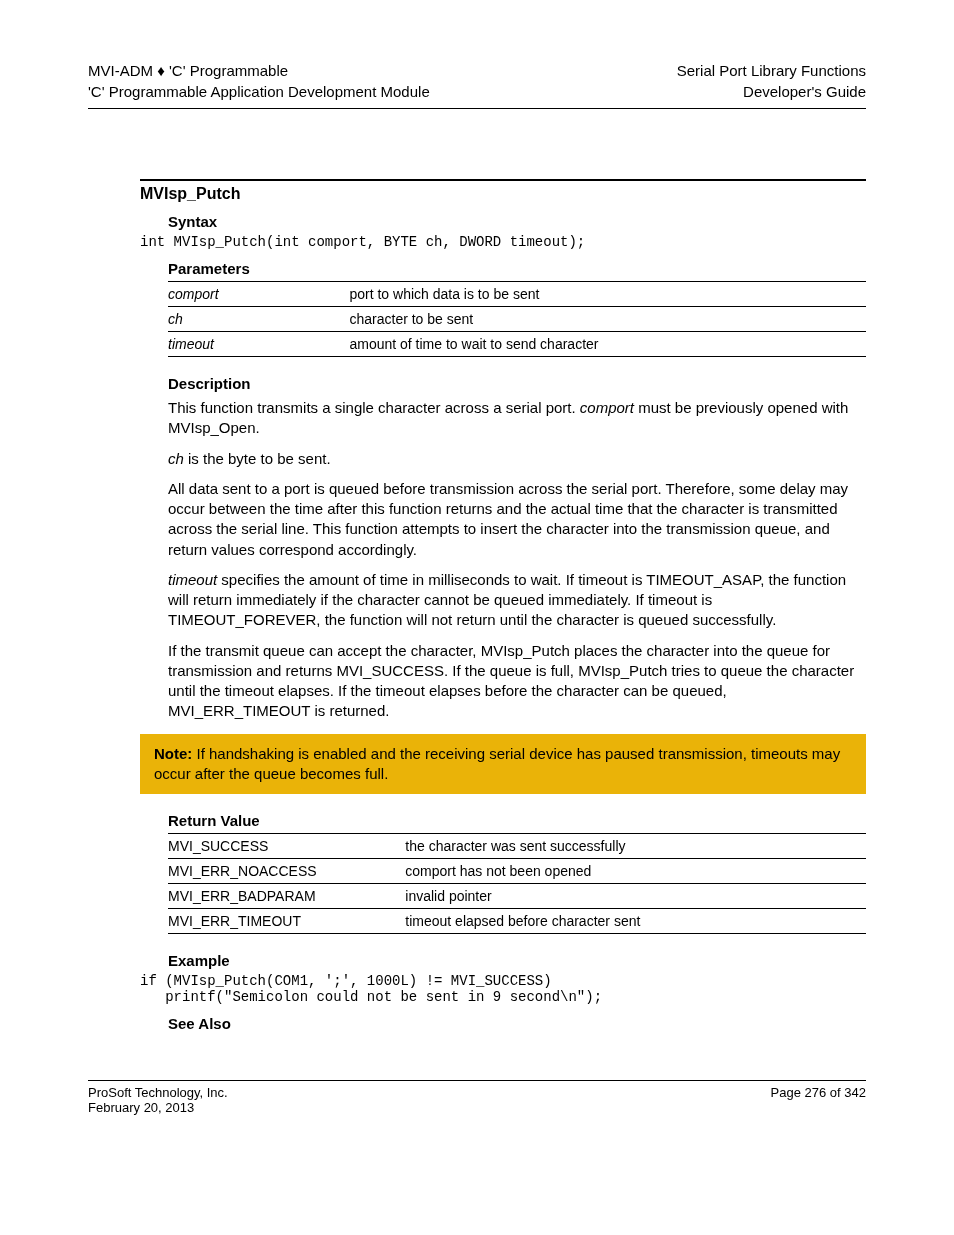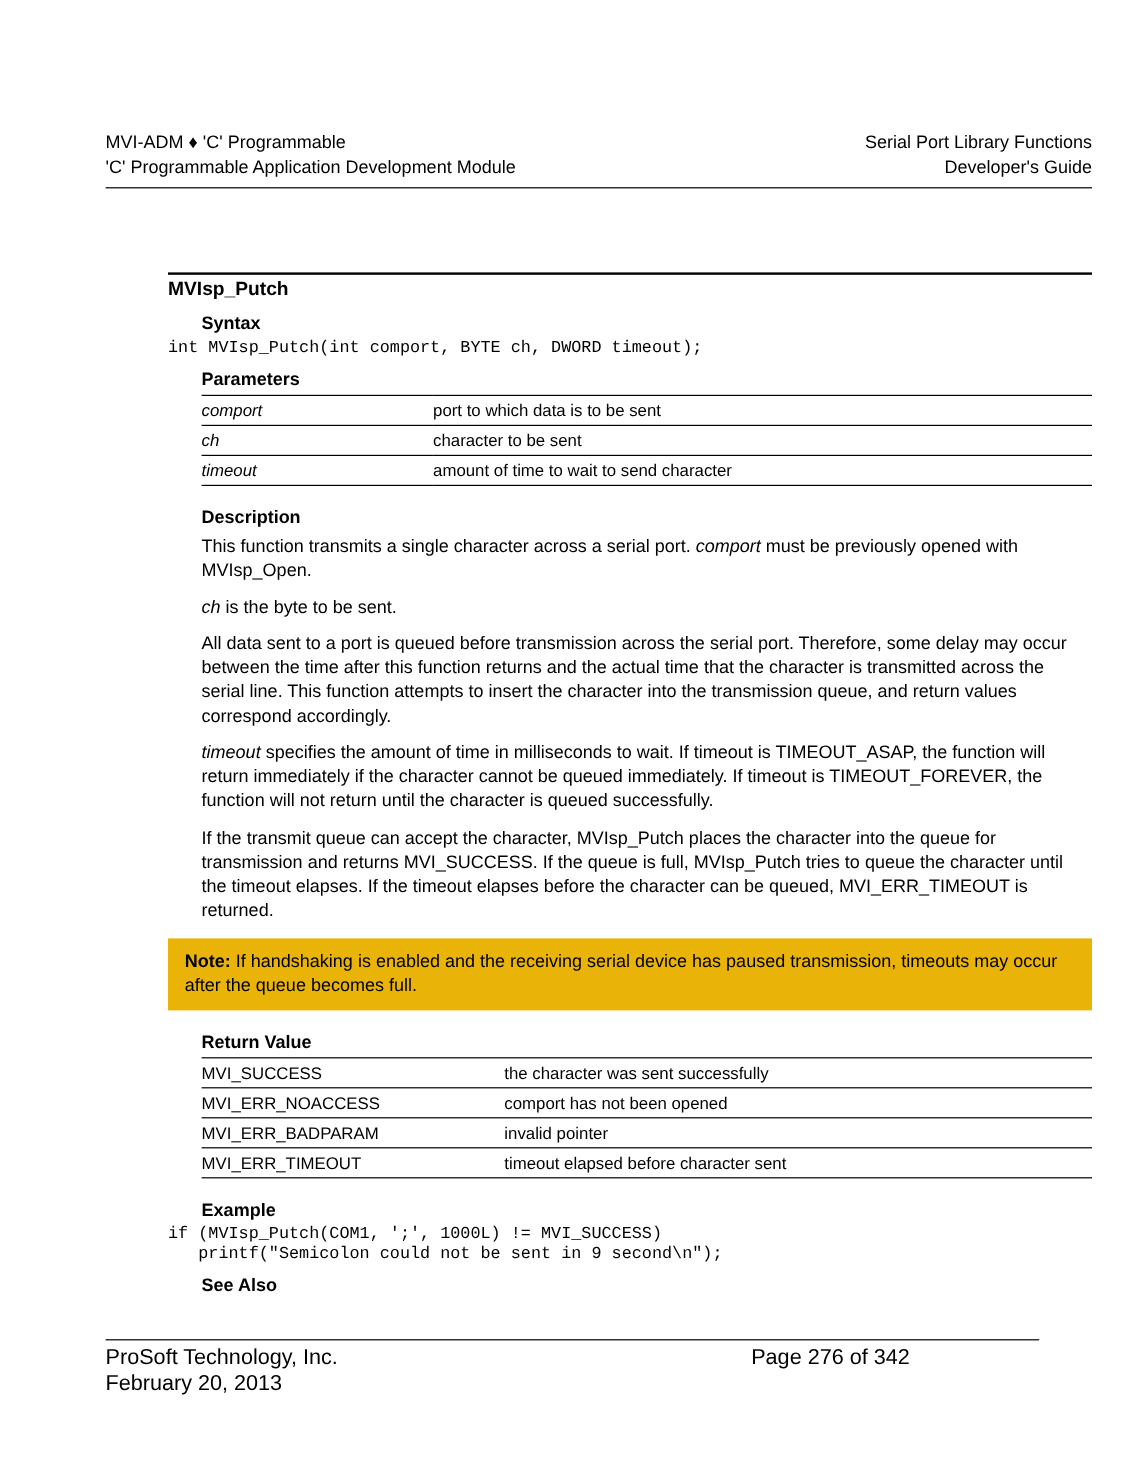--- a/index.html
+++ b/index.html
@@ -8,22 +8,21 @@
     color: #000;
     background: #fff;
     margin: 0;
     padding: 0;
   }
   .page {
     width: 954px;
     height: 1155px;
     position: relative;
     box-sizing: border-box;
-    padding: 60px 44px 40px 88px;
-    margin-top: 48px;
+    padding: 60px 88px 40px 88px;
   }
   .header {
     display: flex;
     justify-content: space-between;
     border-bottom: 1px solid #000;
     padding-bottom: 6px;
     margin-bottom: 70px;
   }
   .header-left, .header-right {
     line-height: 1.4;
@@ -94,25 +93,25 @@
   }
   .footer {
     position: absolute;
     bottom: 40px;
     left: 88px;
     right: 88px;
     border-top: 1px solid #000;
     padding-top: 4px;
     display: flex;
     justify-content: space-between;
-    font-size: 18px;
+    font-size: 13px;
   }
   .footer-center { text-align: center; flex: 1; }
   .footer-left { width: 240px; }
-  .footer-right { width: 240px; text-align: left; }
+  .footer-right { width: 240px; text-align: right; }
 </style>
 </head>
 <body>
 
 <div class="page">
 
   <div class="header">
     <div class="header-left">
       <div>MVI-ADM ♦ 'C' Programmable</div>
       <div>'C' Programmable Application Development Module</div>

